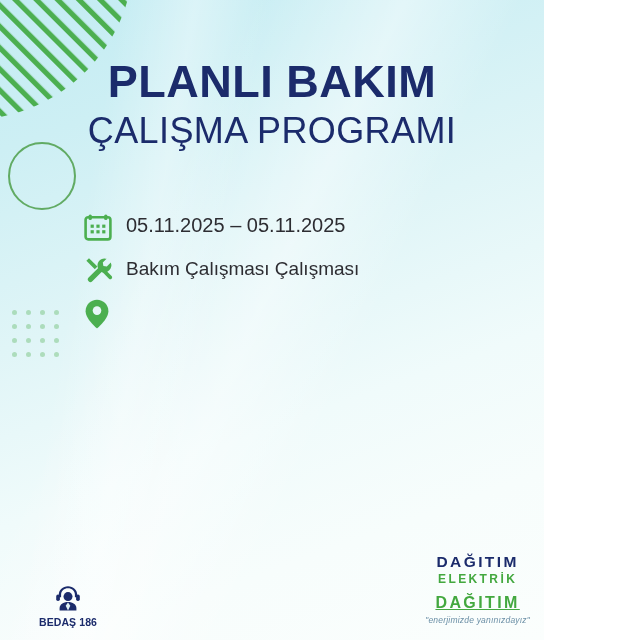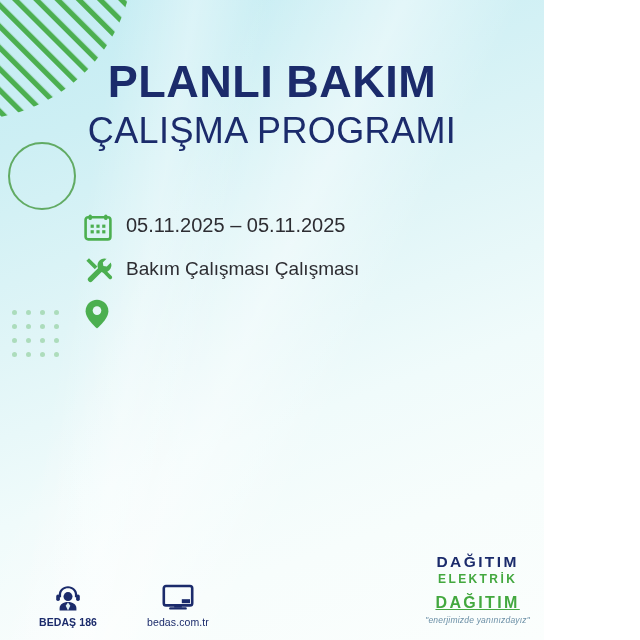--- a/index.html
+++ b/index.html
@@ -206,31 +206,20 @@
               <rect x="23.1" y="11.6" width="3.7" height="6.4" rx="1.8"></rect>
               <circle cx="15" cy="13.6" r="4.5"></circle>
               <path d="M15 19.0 c-4.7 0 -8.4 2.6 -8.4 6.0 l0 2.6 l16.8 0 l0 -2.6 c0 -3.4 -3.7 -6.0 -8.4 -6.0 z"></path>
               <path d="M15 19.4 l-2.3 3.3 l2.3 4.9 l2.3 -4.9 z" fill="#dff1f6"></path>
             </g>
           </svg>
         </div>
         <div class="clabel">BEDAŞ 186</div>
       </div>
 
-      <div class="contact" id="contact-web">
-        <div class="cico">
-          <svg width="32" height="30" viewBox="0 0 32 30">
-            <rect x="1.8" y="3.0" width="28.4" height="19.4" rx="2.2" fill="none" stroke="#1b2b6b" stroke-width="2.6"></rect>
-            <rect x="19.8" y="16.2" width="8.2" height="4.0" fill="#1b2b6b"></rect>
-            <rect x="12.2" y="22.4" width="7.6" height="2.2" fill="#1b2b6b"></rect>
-            <rect x="7.2" y="24.2" width="17.6" height="2.4" rx="1.2" fill="#1b2b6b"></rect>
-          </svg>
-        </div>
-        <div class="clabel">bedas.com.tr</div>
-      </div>
 
 
     </div>
 
     <div class="brand">
       <div class="b1">DAĞITIM</div>
       <div class="b2">ELEKTRİK</div>
       <div class="b3">DAĞITIM</div>
       <div class="tag">"enerjimizde yanınızdayız"</div>
     </div>

